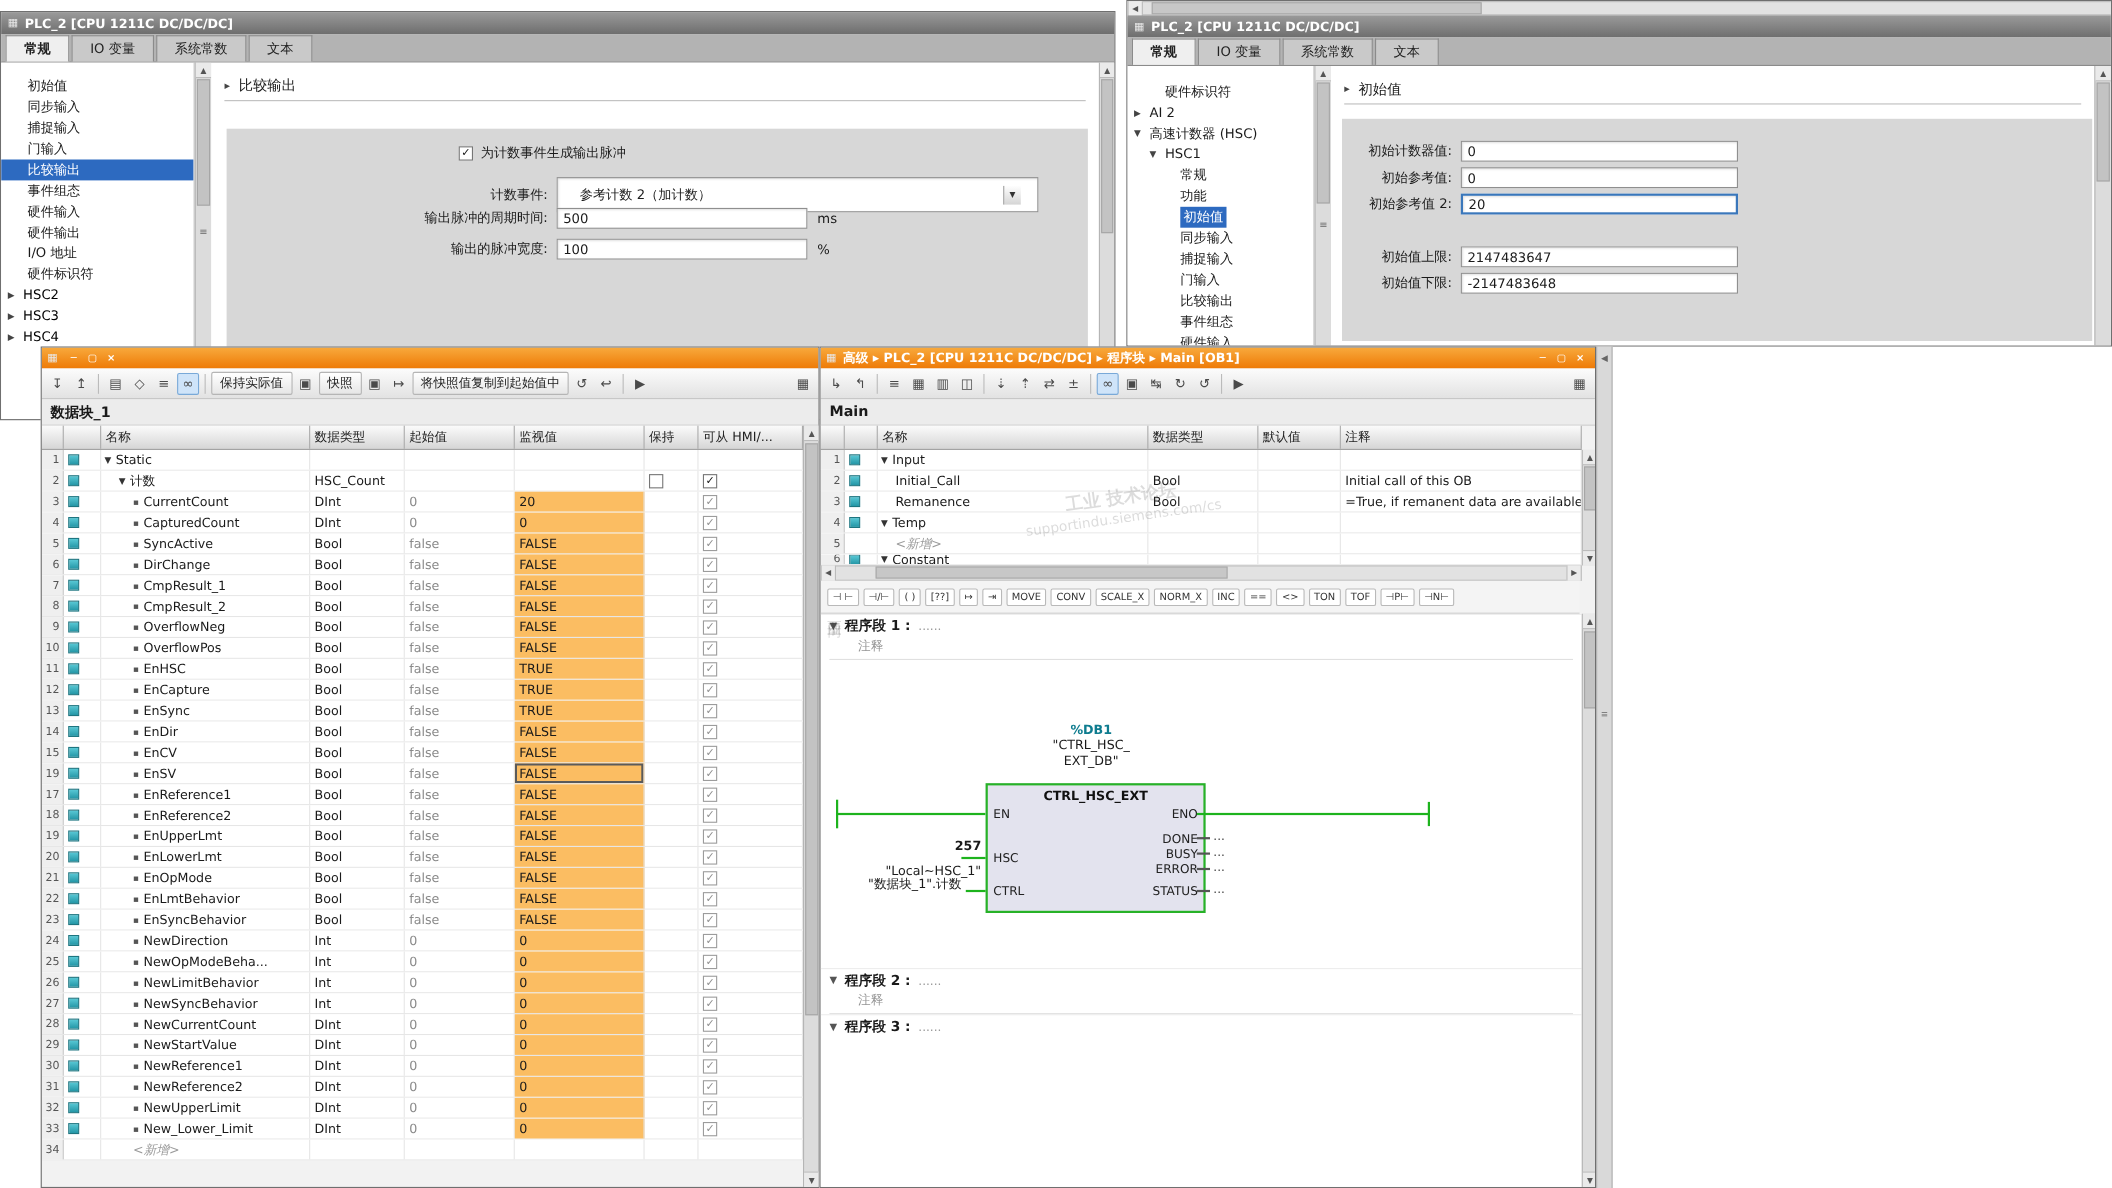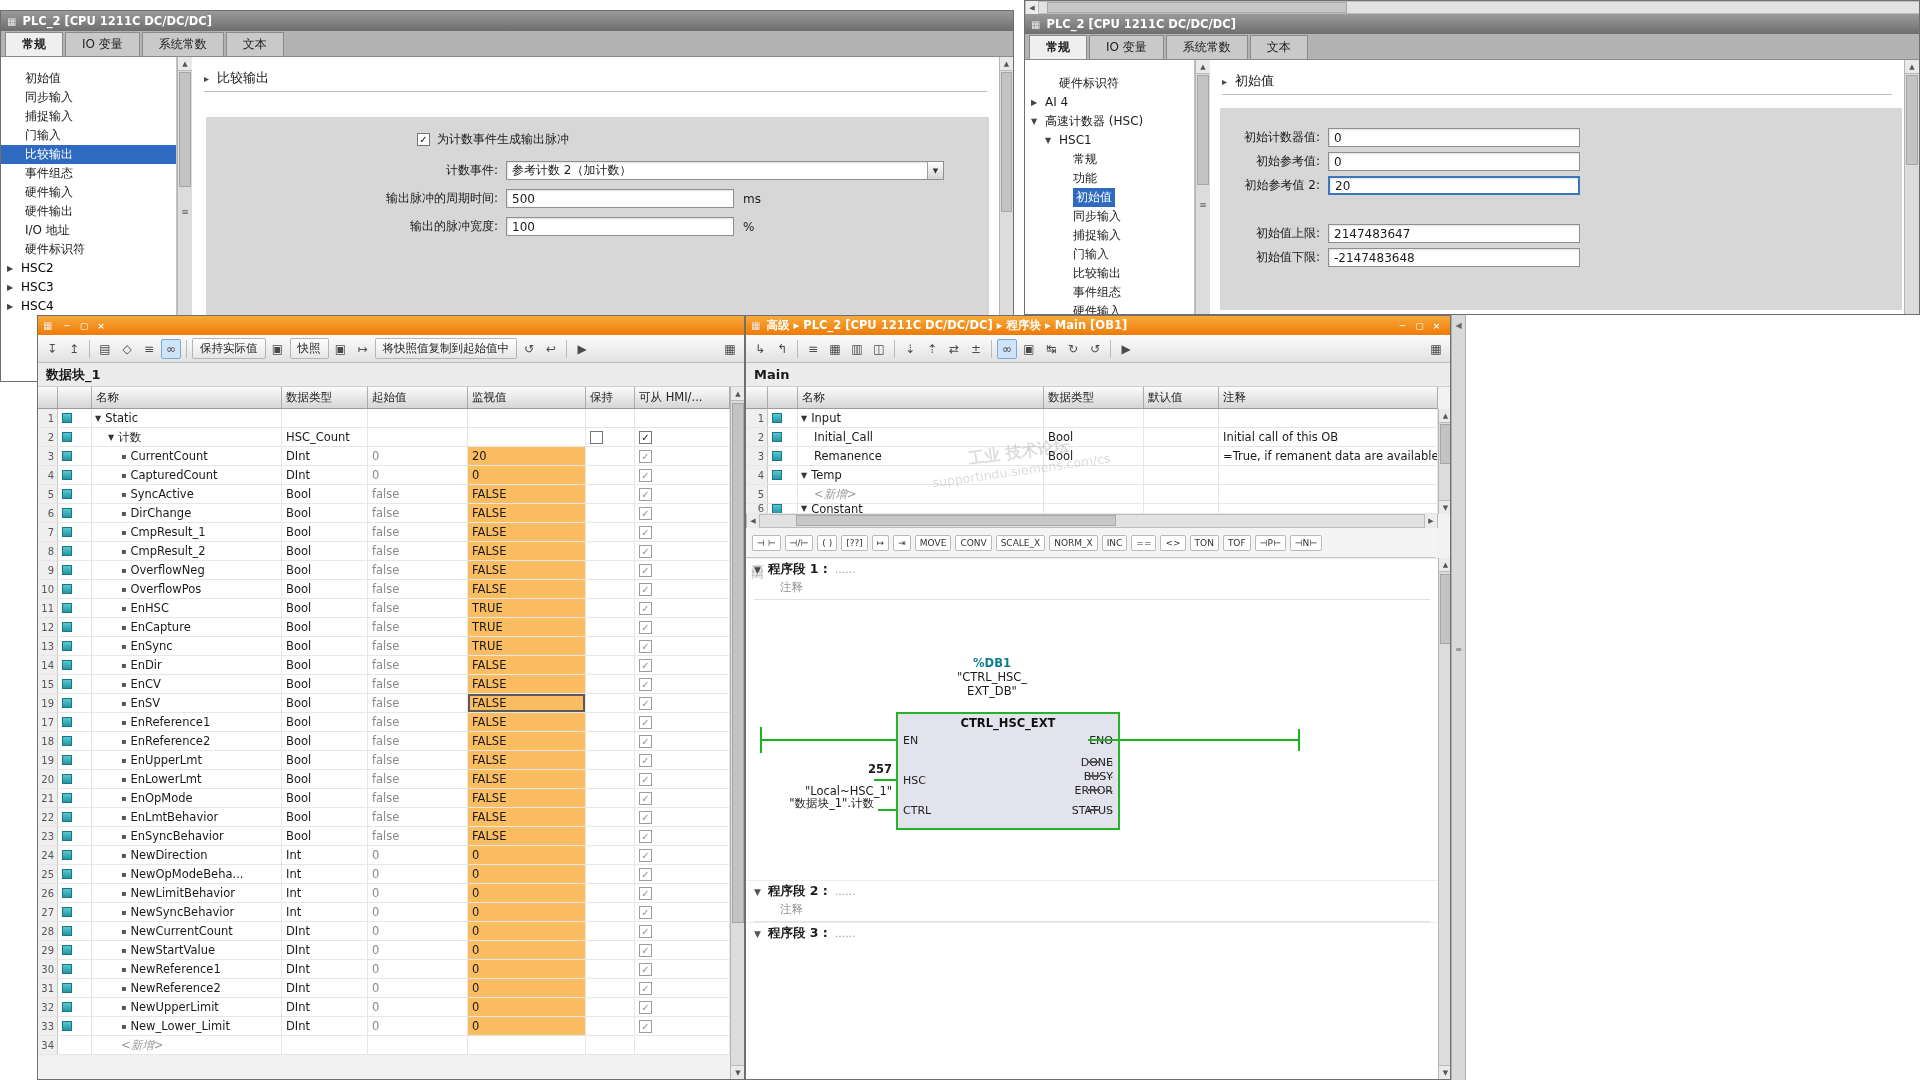--- a/index.html
+++ b/index.html
@@ -30,21 +30,21 @@
   .ha{color:#444;font-size:10px;}
   .phr{border-bottom:1px solid #bdbdbd;margin:4px 12px 0 12px;}
   .ppanel{position:absolute;background:#d7d7d7;}
   .cbrow{position:absolute;display:flex;gap:7px;font-size:12px;align-items:center;color:#1a1a1a;}
   .cb{width:13px;height:13px;border:1px solid #767676;background:#fff;display:inline-flex;align-items:center;justify-content:center;font-size:10px;color:#111;}
   .cb.dimck{color:#8f8f8f;border-color:#9c9c9c;}
   .frow{position:absolute;left:0;right:0;display:flex;align-items:center;font-size:12px;color:#1a1a1a;}
   .flabel{width:300px;text-align:right;padding-right:8px;white-space:nowrap;}
   .fin{height:19px;background:#fff;border:1px solid #8f8f8f;display:flex;align-items:center;padding:0 5px;font-size:12px;box-shadow:inset 1px 1px 2px rgba(0,0,0,0.12);white-space:nowrap;overflow:hidden;}
   .fin.foc{border:2px solid #3a77bb;}
-  .fsel{width:438px;justify-content:space-between;padding:0;}
+  .fsel{width:438px;justify-content:space-between;padding:15px;}
   .fselv{flex:1;padding:0 5px;overflow:hidden;}
   .fdrop{width:16px;height:17px;background:linear-gradient(#fefefe,#d5d5d5);border-left:1px solid #9f9f9f;display:flex;align-items:center;justify-content:center;font-size:7px;color:#333;}
   .funit{margin-left:9px;color:#1a1a1a;}
   
   .owin{background:#f2f2f2;z-index:2;}
   .otitle{height:19px;background:linear-gradient(#f8a93c,#ee7a06);display:flex;align-items:center;color:#fff;font-weight:bold;font-size:11.5px;padding:0 5px;gap:6px;}
   .crumbs{flex:1;white-space:nowrap;overflow:hidden;}
   .wbtn{width:17px;height:15px;display:flex;align-items:center;justify-content:center;font-size:9px;color:#fff;}
   .etb{position:absolute;left:0;right:0;top:19px;height:28px;background:linear-gradient(#fcfcfc,#e2e2e2);border-bottom:1px solid #bdbdbd;display:flex;align-items:center;padding:0 4px;gap:2px;}
   .ticon{min-width:20px;height:20px;display:flex;align-items:center;justify-content:center;font-size:12px;color:#4a4a4a;border:1px solid transparent;border-radius:2px;}
@@ -80,21 +80,21 @@
   .netcomment{height:20px;font-size:11.5px;color:#949494;padding:0 26px;border-bottom:1px solid #e0e0e0;margin:0 8px;}
   .lad{position:relative;overflow:hidden;}
   .wh{position:absolute;height:2px;background:#1db31d;}
   .wv{position:absolute;width:2px;background:#1db31d;}
   .wd{position:absolute;height:0;border-top:2px dashed #4d86c8;}
   .wvb{position:absolute;width:2px;background:#4d86c8;}
   .dbl{position:absolute;text-align:center;font-size:11.5px;line-height:14px;color:#1a1a1a;}
   .teal{color:#0e7c8f;}
   .b{font-weight:bold;}
   .const{color:#1758b8;}
-  .fblock{position:absolute;left:150px;top:112px;width:224px;height:118px;background:#e3e3ee;border:2px solid #27b227;}
+  .fblock{position:absolute;left:150px;top:112px;width:200px;height:118px;background:#e3e3ee;border:2px solid #27b227;}
   .fbt{position:absolute;top:2px;left:0;right:0;text-align:center;font-size:11.5px;font-weight:bold;color:#111;}
   .pin{position:absolute;font-size:11px;color:#222;}
   .pin.l{left:5px;}
   .pin.r{right:5px;}
   .opd{position:absolute;font-size:11.5px;text-align:right;color:#1a1a1a;white-space:nowrap;}
   .outdots{position:absolute;font-size:11px;color:#444;}
   .stub{position:absolute;height:2px;width:12px;background:#555;}
   .coil{position:absolute;font-size:12px;font-weight:bold;color:#3a77bb;letter-spacing:1px;white-space:nowrap;}
   .cbar{position:absolute;width:2px;height:18px;background:#3a77bb;}
   .addr{position:absolute;text-align:center;font-size:11.5px;}
@@ -209,21 +209,21 @@
         <div class="tab">文本</div>
       </div>
     <div class="pbody" style="top:59px">
       <div class="pnav" id="treeB" style="left:0;width:170px;padding-top:14px">
           <div class="treeitem" style="padding-left: 20px;">
             <span class="tgl"></span>
             <span class="">硬件标识符</span>
           </div>
           <div class="treeitem" style="padding-left: 6px;">
             <span class="tgl">▶</span>
-            <span class="">AI 4</span>
+            <span class="">AI 2</span>
           </div>
           <div class="treeitem" style="padding-left: 6px;">
             <span class="tgl">▼</span>
             <span class="">高速计数器 (HSC)</span>
           </div>
           <div class="treeitem" style="padding-left: 20px;">
             <span class="tgl">▼</span>
             <span class="">HSC1</span>
           </div>
           <div class="treeitem" style="padding-left: 34px;">

